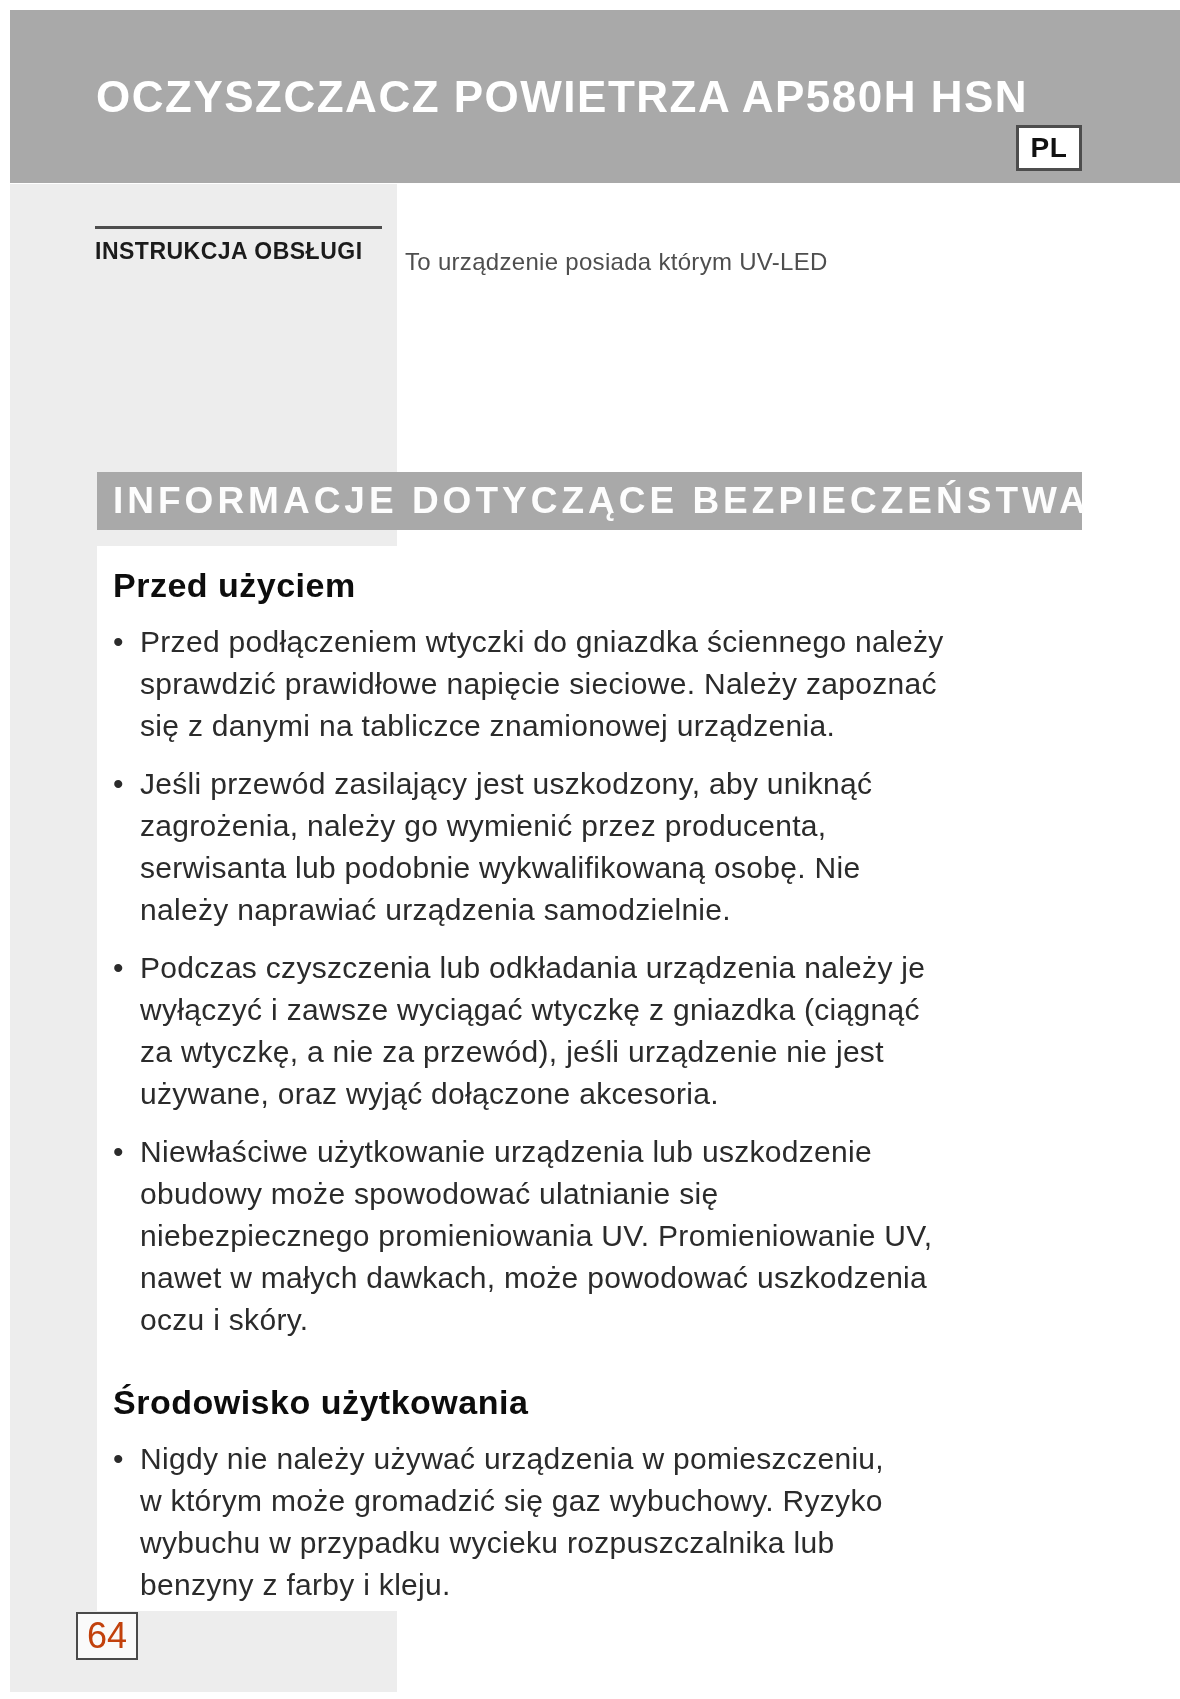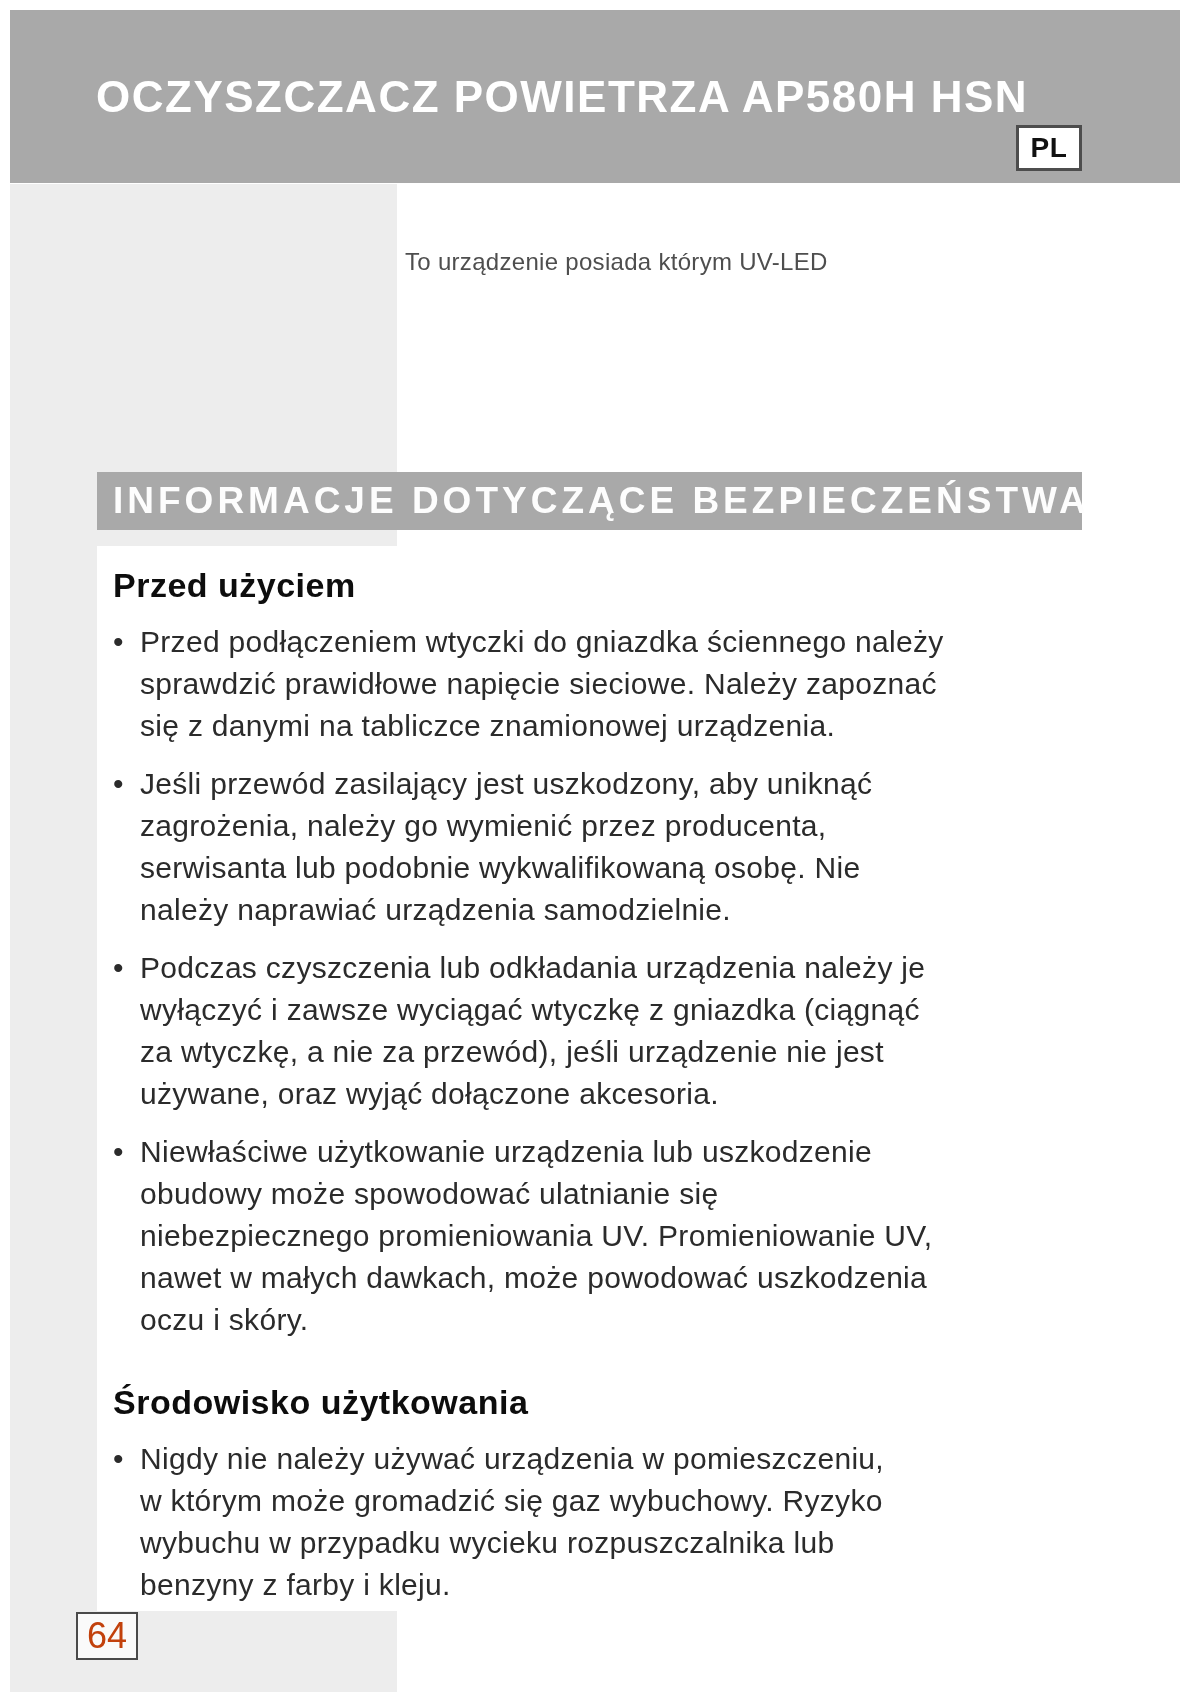--- a/index.html
+++ b/index.html
@@ -72,20 +72,21 @@
 
 <div class="page">
 
   <div class="header-band">
     <div class="header-title">OCZYSZCZACZ POWIETRZA AP580H HSN</div>
     <div class="lang-badge">PL</div>
   </div>
 
   <div class="gray-column"></div>
 
+  <div class="sidebar-label-block">INSTRUKCJA OBSŁUGI</div>
 
   <div class="intro-block">
     <div class="uv-note">To urządzenie posiada którym UV-LED</div>
   </div>
 
   <div class="section-band">
     <div class="section-band-title">INFORMACJE DOTYCZĄCE BEZPIECZEŃSTWA</div>
   </div>
 
   <div class="content-panel">

